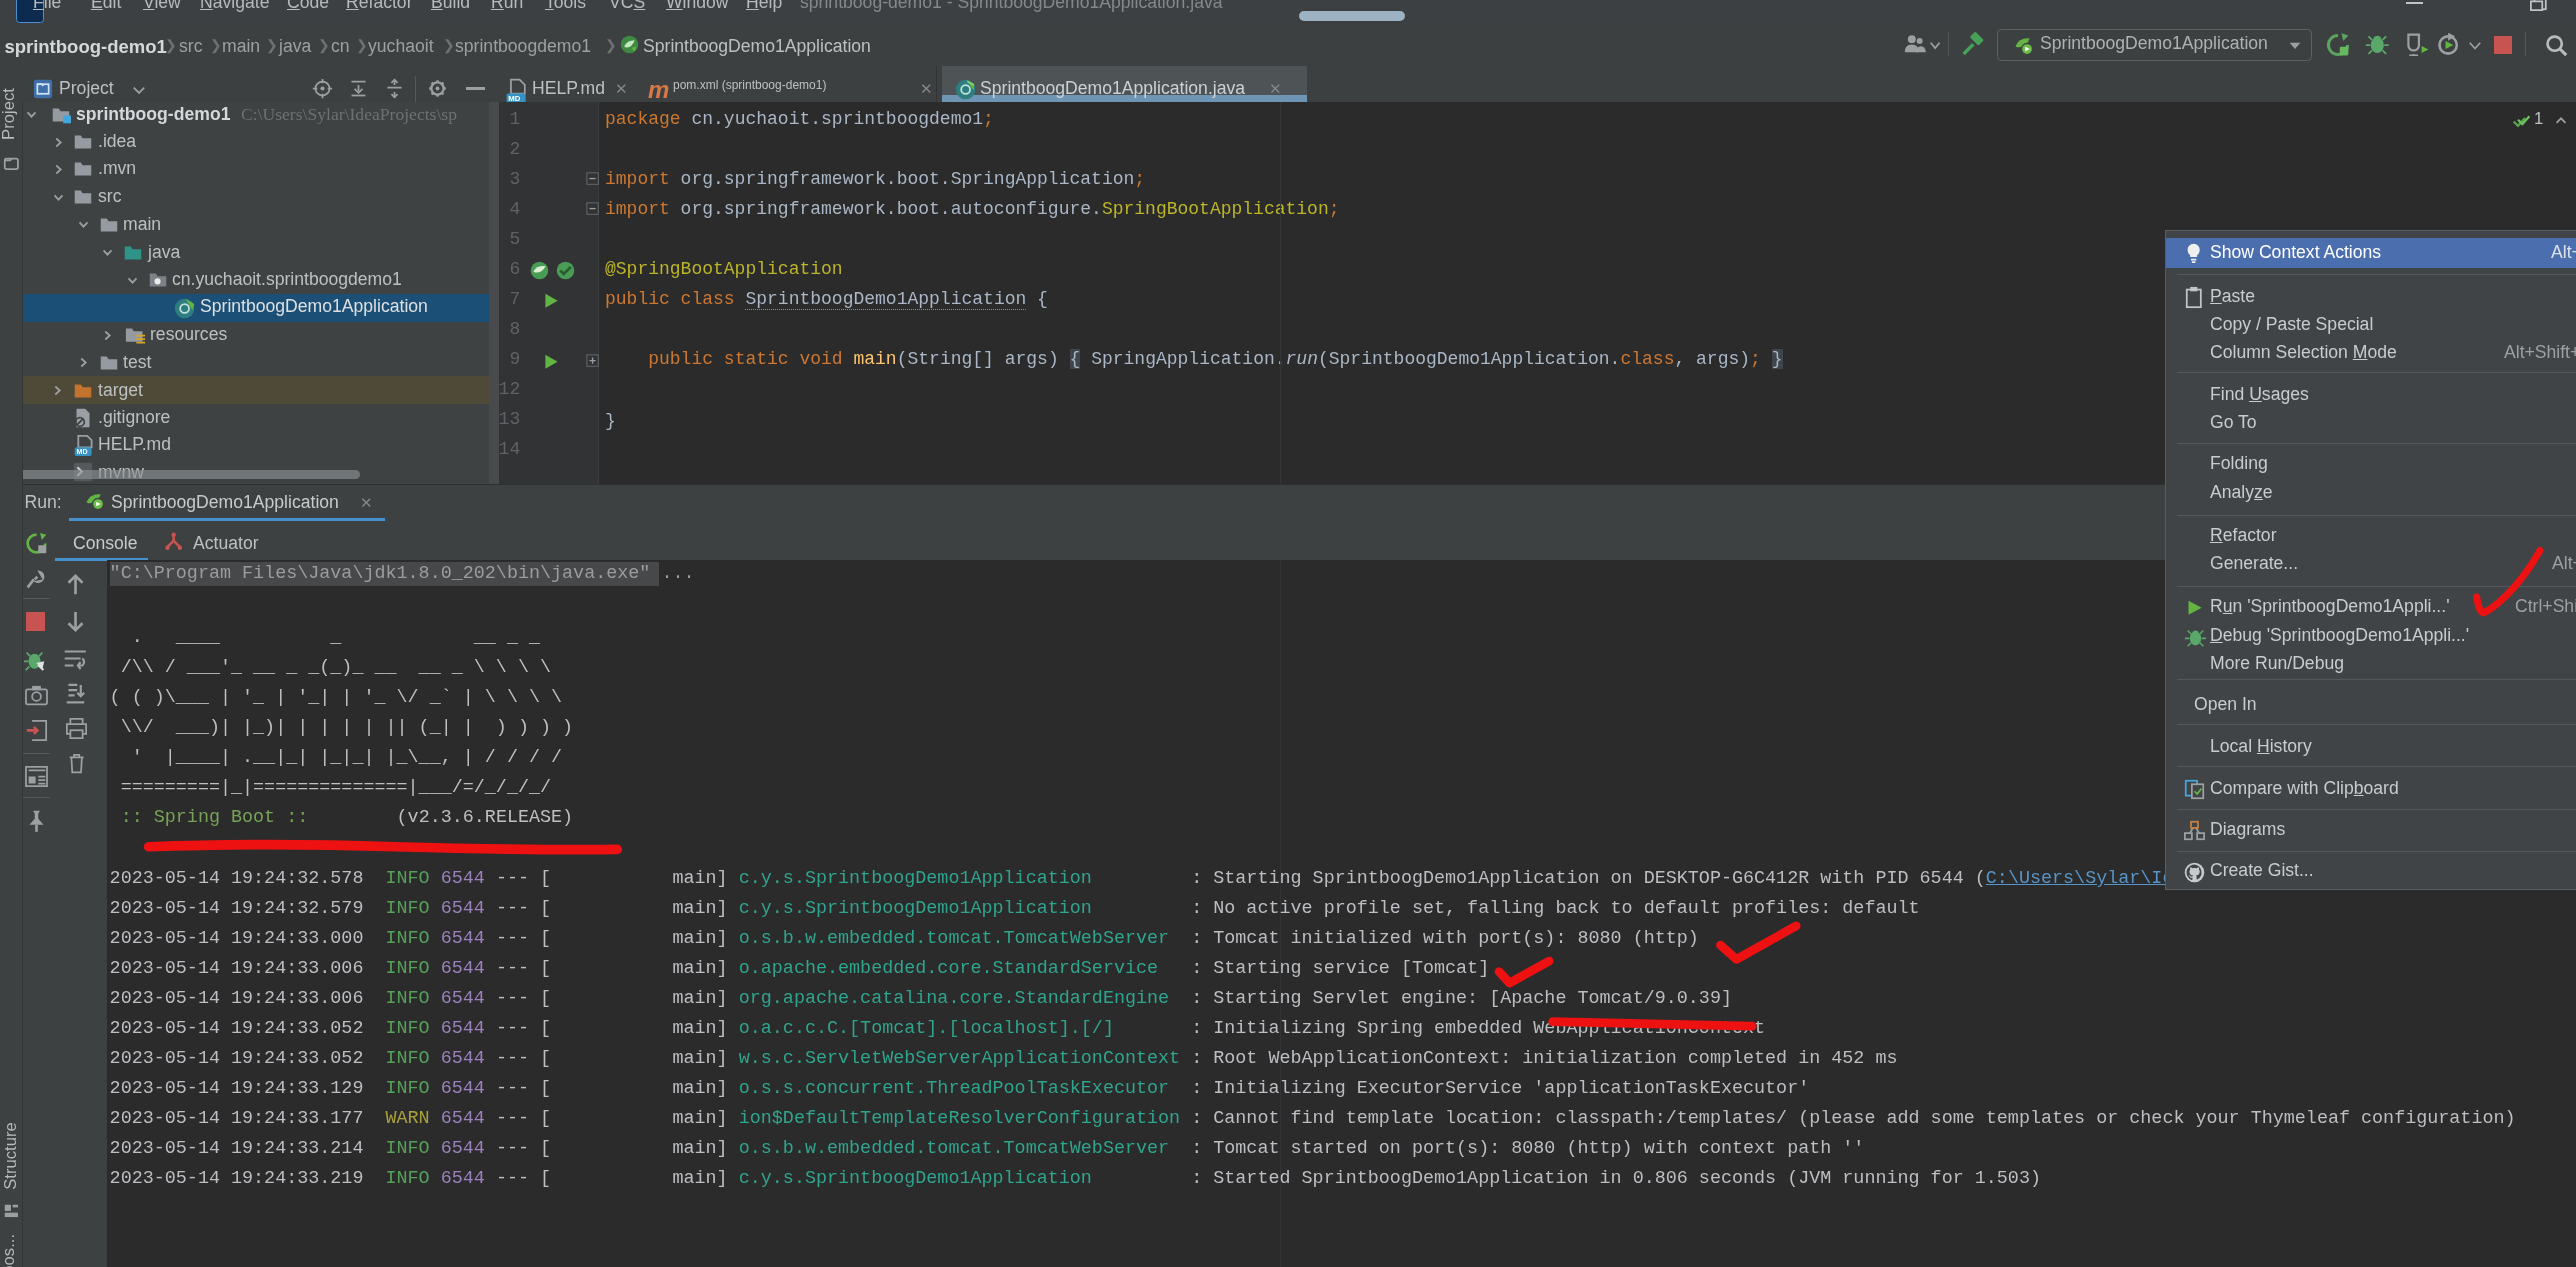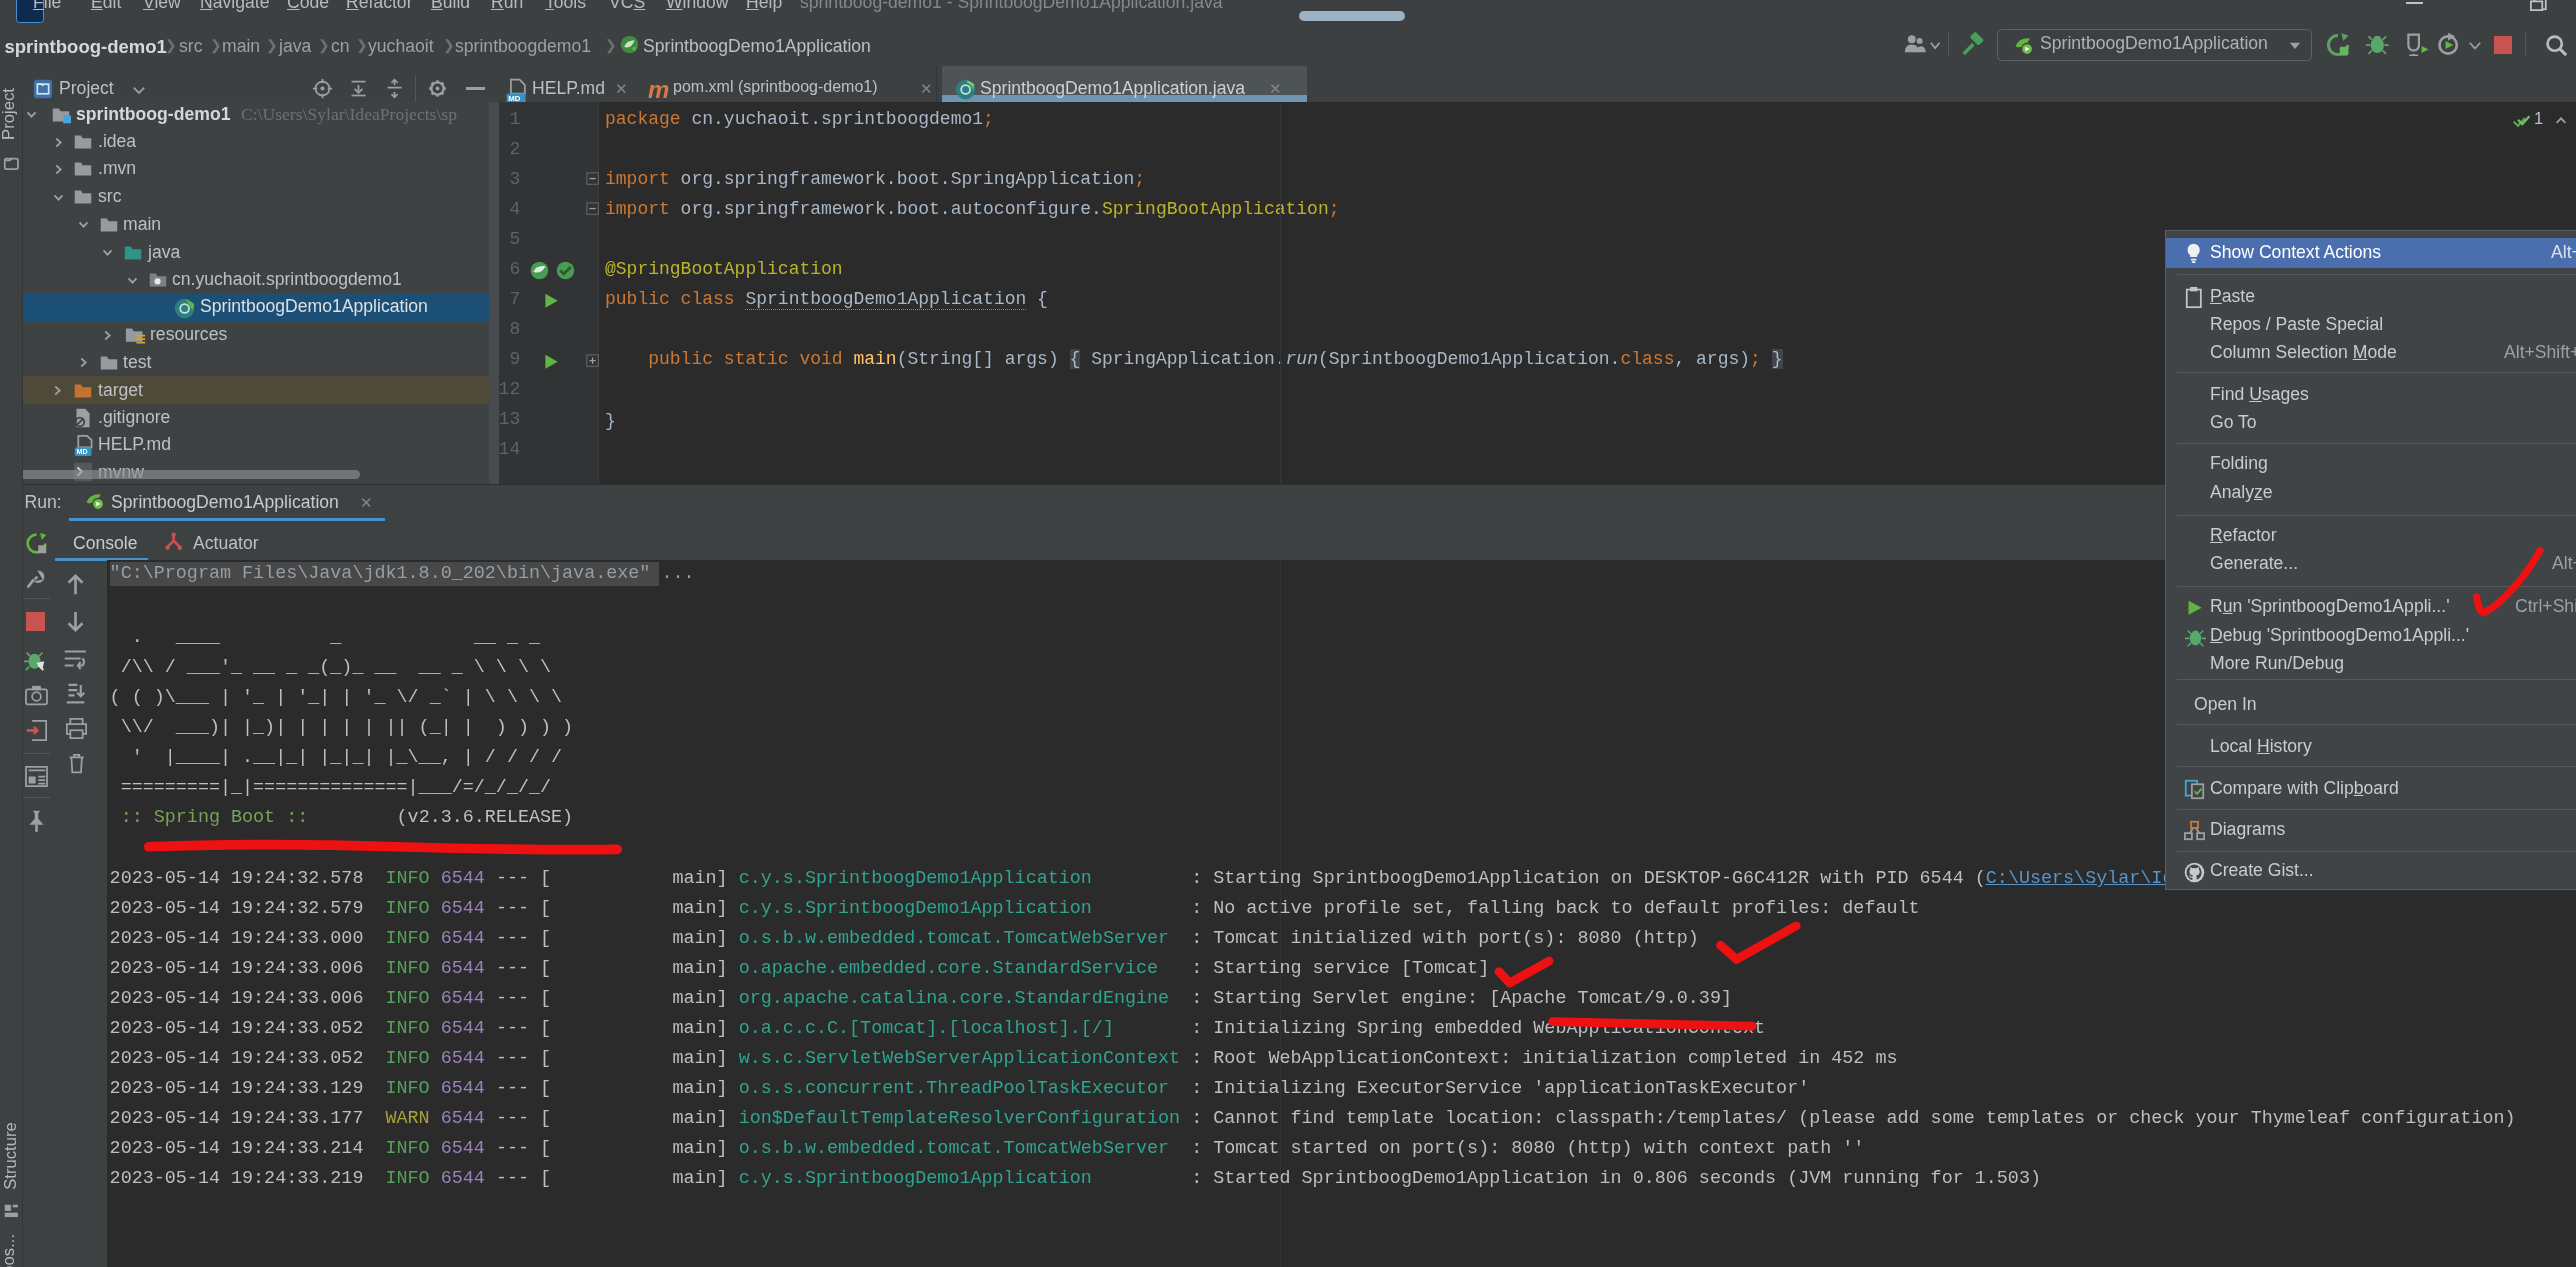--- a/index.html
+++ b/index.html
@@ -166,21 +166,21 @@
 
     <svg class="abs" style="left:12.3px;top:11.4px;" width="26" height="28" viewBox="0 0 30 32">
       <path d="M8 3 h10 l6 6 v10 h-16 z" fill="none" stroke="#9DA0A2" stroke-width="2"></path>
       <rect x="3" y="19" width="22" height="11" rx="2" fill="#3592C4"></rect>
       <text x="5" y="28" font-family="Liberation Sans" font-size="9" font-weight="bold" fill="#fff">MD</text>
     </svg>
     <span class="abs" style="left:40px;top:12.3px;font-size:17.6px;color:#BDC0C2;">HELP.md</span>
     <span class="abs" style="left:123px;top:14px;font-size:15px;color:#84878A;">✕</span>
 
     <span class="abs" style="left:156px;top:9.7px;font-size:24px;font-weight:bold;font-style:italic;color:#D87844;">m</span>
-    <span class="abs" style="left:181px;top:12.3px;font-size:16px;color:#BDC0C2;">pom.xml (sprintboog-demo1)</span>
+    <span class="abs" style="left:181px;top:12.3px;font-size:12px;color:#BDC0C2;">pom.xml (sprintboog-demo1)</span>
     <span class="abs" style="left:428px;top:14px;font-size:15px;color:#84878A;">✕</span>
 
     <svg class="abs" style="left:463px;top:12.3px;" width="23" height="23" viewBox="0 0 26 26">
       <circle cx="12" cy="13" r="11" fill="#2E7E80"></circle>
       <circle cx="12" cy="13" r="5" fill="none" stroke="#BFE3DC" stroke-width="2"></circle>
       <path d="M13 2 l9 5 -1 7 z" fill="#62B543"></path>
       <path d="M14 4 l7 4" stroke="#8CD17A" stroke-width="2"></path>
     </svg>
     <span class="abs" style="left:488px;top:12.3px;font-size:17.6px;color:#CED1D3;">SprintboogDemo1Application.java</span>
     <span class="abs" style="left:777px;top:14px;font-size:15px;color:#84878A;">✕</span>
@@ -495,21 +495,21 @@
     <path d="M8 20 h6 M9 23 h4" stroke="#EDEFF0" stroke-width="2"></path>
   </svg>
   <span class="abs" style="left:44px;top:10.6px;color:#FFFFFF;">Show Context Actions</span>
   <span class="abs" style="left:385px;top:10.6px;color:#DDE2E6;white-space:nowrap;">Alt+Enter</span>
   <div class="abs" style="left:10.6px;top:43px;width:410px;height:0.9px;background:#55585A;"></div>
   <svg class="abs" style="left:18.5px;top:55px;" width="17.6" height="23" viewBox="0 0 20 26">
     <rect x="2" y="4" width="16" height="20" fill="none" stroke="#C2C5C7" stroke-width="2"></rect>
     <rect x="6" y="1" width="8" height="5" fill="#C2C5C7"></rect>
   </svg>
   <span class="abs" style="left:44px;top:55px;"><u>P</u>aste</span>
-  <span class="abs" style="left:44px;top:83px;">Repos / Paste Special</span>
+  <span class="abs" style="left:44px;top:83px;">Copy / Paste Special</span>
   <span class="abs" style="left:44px;top:111px;">Column Selection <u>M</u>ode</span>
   <span class="abs" style="left:338px;top:111px;color:#9DA0A2;white-space:nowrap;">Alt+Shift+Insert</span>
   <div class="abs" style="left:10.6px;top:141px;width:410px;height:0.9px;background:#55585A;"></div>
   <span class="abs" style="left:44px;top:153px;">Find <u>U</u>sages</span>
   <span class="abs" style="left:44px;top:181px;">Go To</span>
   <div class="abs" style="left:10.6px;top:212px;width:410px;height:0.9px;background:#55585A;"></div>
   <span class="abs" style="left:44px;top:222px;">Folding</span>
   <span class="abs" style="left:44px;top:251px;">Analy<u>z</u>e</span>
   <div class="abs" style="left:10.6px;top:284px;width:410px;height:0.9px;background:#55585A;"></div>
   <span class="abs" style="left:44px;top:294px;"><u>R</u>efactor</span>

